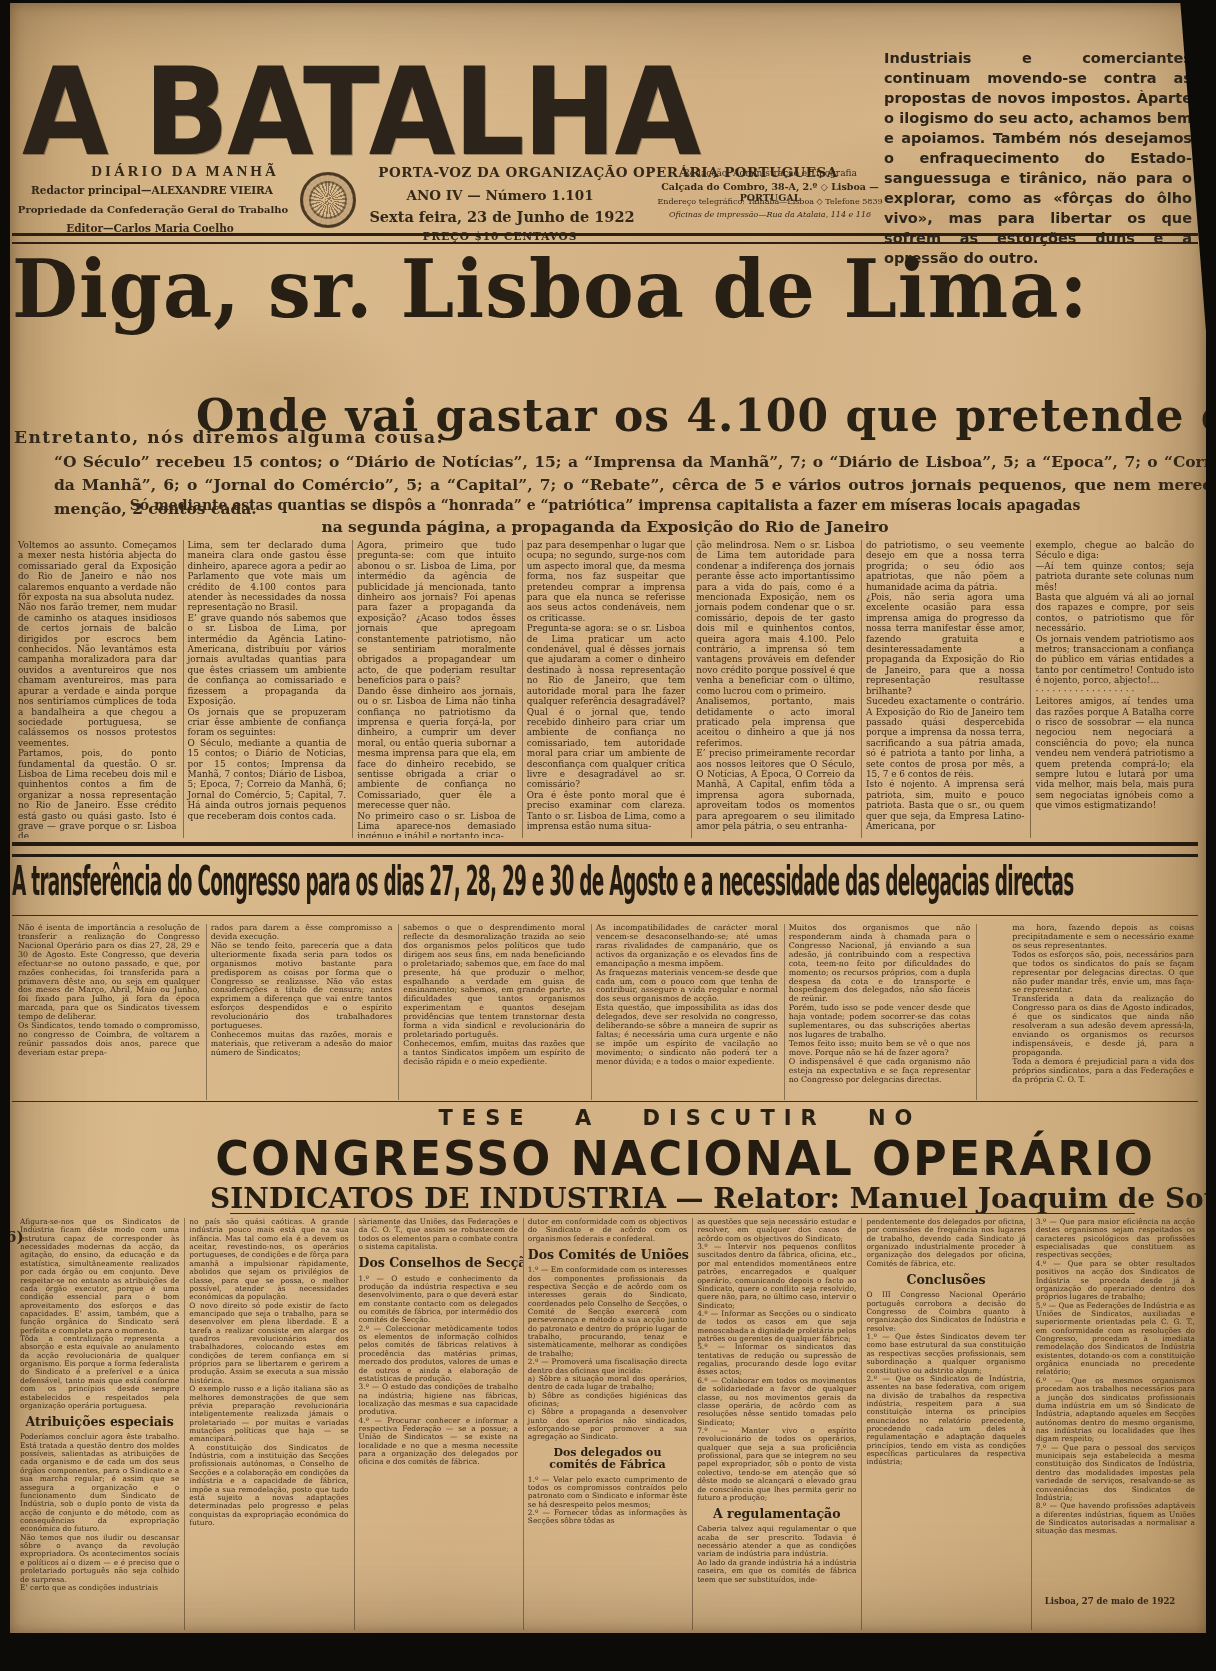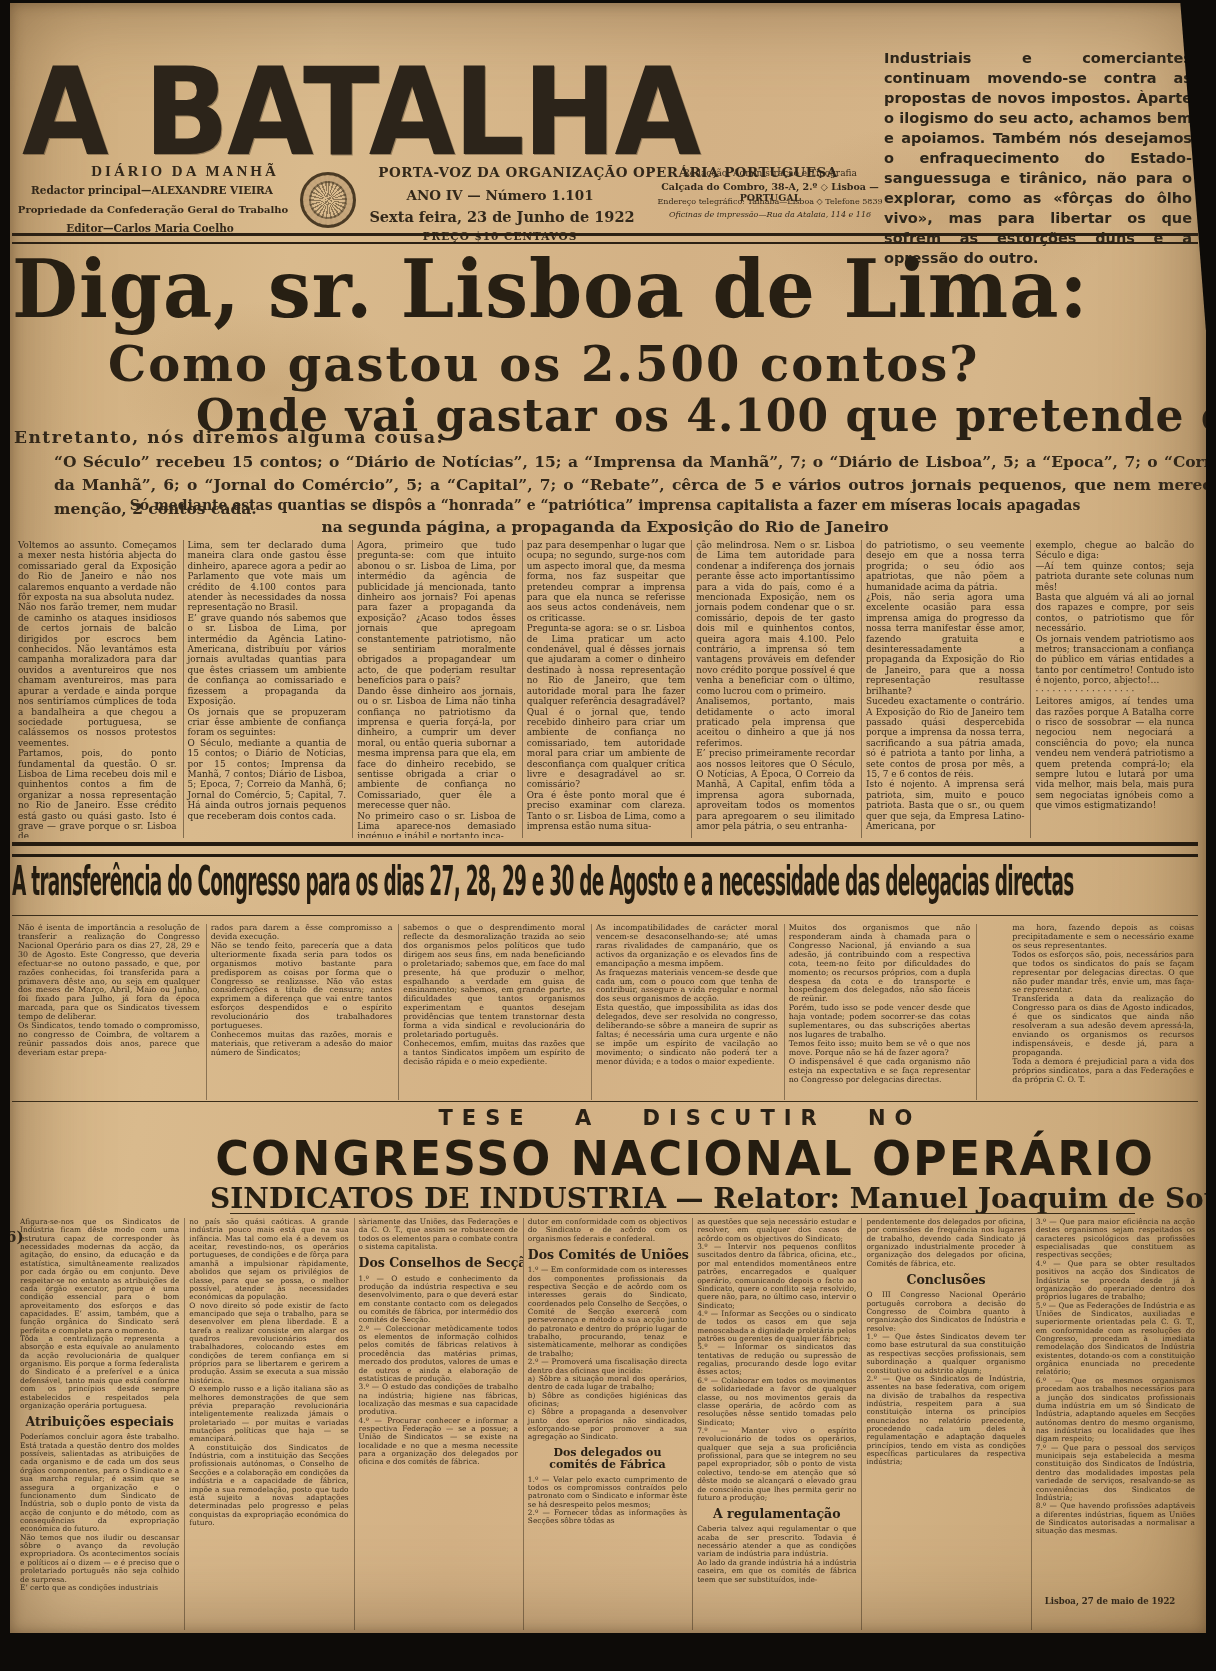--- a/index.html
+++ b/index.html
@@ -105,21 +105,20 @@
   <div class="mast-small" style="left:655px;top:168px;width:230px;font-size:9px;font-weight:normal;">Redacção, Administração e Tipografia</div>
   <div class="mast-small" style="left:645px;top:181px;width:250px;font-size:9.5px;">Calçada do Combro, 38-A, 2.º ◇ Lisboa — PORTUGAL</div>
   <div class="mast-small" style="left:650px;top:197px;width:240px;font-size:8px;font-weight:normal;">Endereço telegráfico: Talhaba—Lisboa ◇ Telefone 5839</div>
   <div class="mast-small" style="left:650px;top:210px;width:240px;font-size:8px;font-style:italic;font-weight:normal;">Oficinas de impressão—Rua da Atalaia, 114 e 116</div>
 
   <div id="sidenote">Industriais e comerciantes continuam movendo-se contra as propostas de novos impostos. Àparte o ilogismo do seu acto, achamos bem e apoiamos. Também nós desejamos o enfraquecimento do Estado-sanguessuga e tirânico, não para o explorar, como as «fôrças do ôlho vivo», mas para libertar os que sofrem as estorções duns e a opressão do outro.</div>
 
   <div class="rule rule-thick" style="top:233px;"></div>
 
   <div id="h1">Diga, sr. Lisboa de Lima:</div>
-  <div id="h2">Como gastou os 2.500 contos?</div>
   <div id="h3">Onde vai gastar os 4.100 que pretende obter?</div>
   <div id="kick">Entretanto, nós diremos alguma cousa:</div>
   <div id="leadp1">“O Século” recebeu 15 contos; o “Diário de Notícias”, 15; a “Imprensa da Manhã”, 7; o “Diário de Lisboa”, 5; a “Epoca”, 7; o “Correio da Manhã”, 6; o “Jornal do Comércio”, 5; a “Capital”, 7; o “Rebate”, cêrca de 5 e vários outros jornais pequenos, que nem merecem menção, 2 contos cada.</div>
   <div id="leadp2">Só mediante estas quantias se dispôs a “honrada” e “patriótica” imprensa capitalista a fazer em míseras locais apagadas</div>
   <div id="leadp3">na segunda página, a propaganda da Exposição do Rio de Janeiro</div>
 
   <div id="a1cols">
     <div class="col">Voltemos ao assunto. Começamos a mexer nesta história abjecta do comissariado geral da Exposição do Rio de Janeiro e não nos calaremos enquanto a verdade não fôr exposta na sua absoluta nudez.
 Não nos farão tremer, nem mudar de caminho os ataques insidiosos de certos jornais de balcão dirigidos por escrocs bem conhecidos. Não levantámos esta campanha moralizadora para dar ouvidos a aventureiros que nos chamam aventureiros, mas para apurar a verdade e ainda porque nos sentiríamos cúmplices de toda a bandalheira a que chegou a sociedade portuguesa, se calássemos os nossos protestos veementes.
 Partamos, pois, do ponto fundamental da questão. O sr. Lisboa de Lima recebeu dois mil e quinhentos contos a fim de organizar a nossa representação no Rio de Janeiro. Esse crédito está gasto ou quási gasto. Isto é grave — grave porque o sr. Lisboa de</div>

